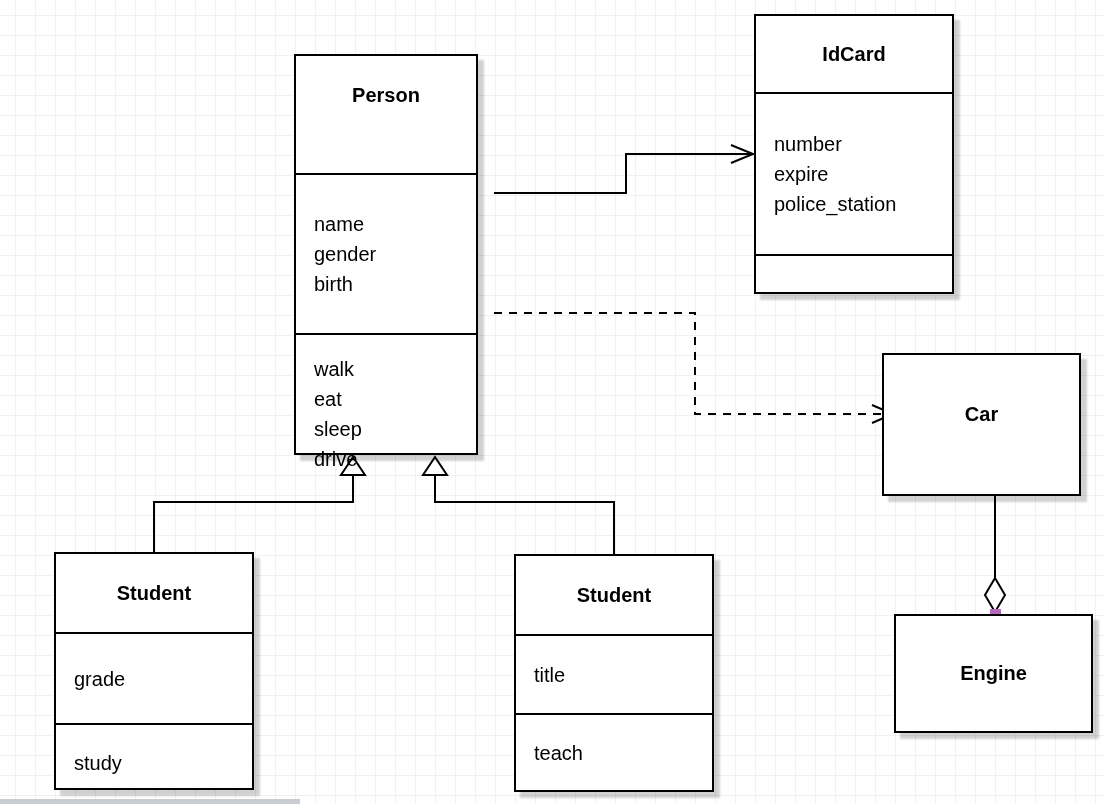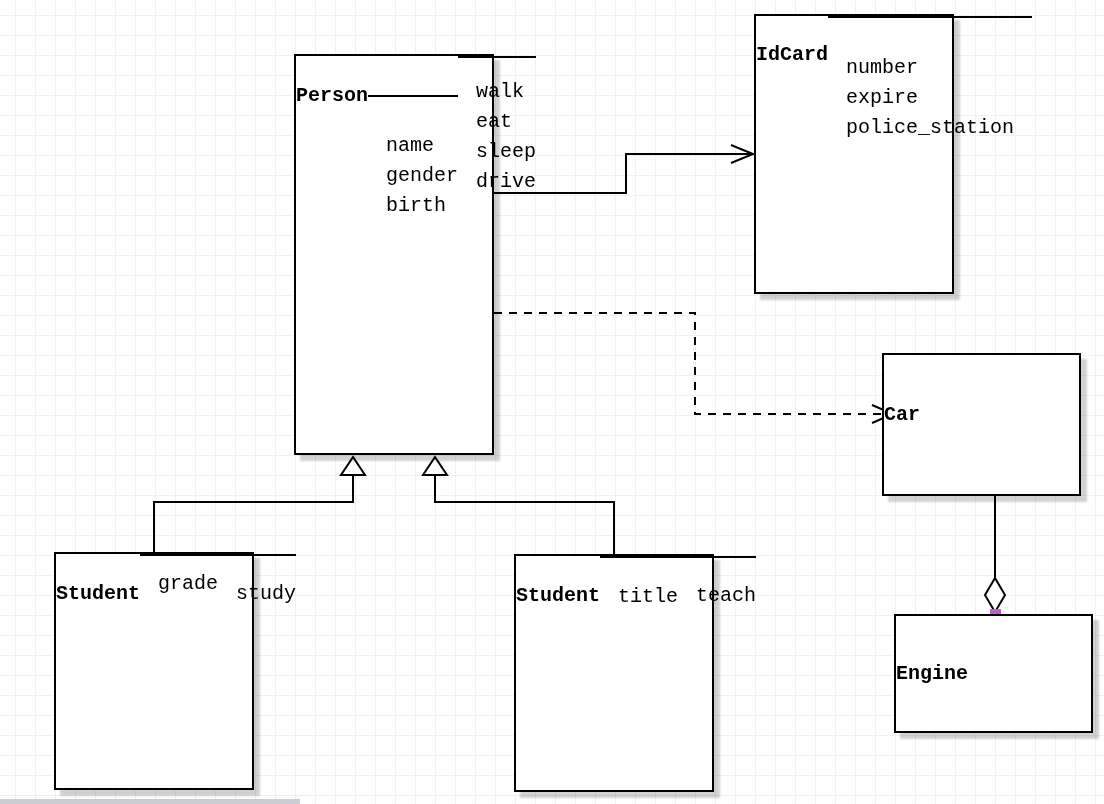--- a/index.html
+++ b/index.html
@@ -15,22 +15,21 @@
     overflow:hidden;
     font-family:"Liberation Sans", sans-serif;
   }
   .uml-class {
     position:absolute;
     background:#ffffff;
     border:2px solid #000000;
     box-sizing:border-box;
     box-shadow:6px 6px 2px rgba(0,0,0,0.18);
     display:flex;
-    flex-direction:row;
-    font-family:Liberation Mono, monospace;
+    flex-direction:column;
   }
   .uml-title {
     display:flex; align-items:center; justify-content:center;
     font-weight:bold; font-size:20px; color:#000;
     flex:0 0 auto;
   }
   .uml-sec {
     border-top:2px solid #000000;
     box-sizing:border-box;
     display:flex; flex-direction:column; justify-content:center;
@@ -78,21 +77,21 @@
     </g>
 
     <g class="edge" fill="none" stroke="#000" stroke-width="2">
       <path d="M 995 477 L 995 579"></path>
       <polygon points="995,578 1005,595 995,612 985,595" fill="#ffffff"></polygon>
       <rect x="990" y="471" width="11" height="11" stroke="none" fill="#b566bd"></rect>
       <rect x="990" y="609" width="11" height="11" stroke="none" fill="#b566bd"></rect>
     </g>
   </svg>
 
-  <div class="uml-class" style="left:294px; top:54px; width:200px; height:401px;">
+  <div class="uml-class" style="left:294px; top:54px; width:184px; height:401px;">
     <div class="uml-title" style="height:78px;">Person</div>
     <div class="uml-sec" style="height:160px;margin-top:39px;">
       <div>name</div>
       <div>gender</div>
       <div>birth</div>
     </div>
     <div class="uml-sec" style="height:159px;">
       <div>walk</div>
       <div>eat</div>
       <div>sleep</div>
@@ -113,21 +112,21 @@
   <div class="uml-class" style="left:882px; top:353px; width:199px; height:143px;">
     <div class="uml-title" style="height:118px;">Car</div>
   </div>
 
   <div class="uml-class" style="left:894px; top:614px; width:199px; height:119px;">
     <div class="uml-title" style="height:115px;">Engine</div>
   </div>
 
   <div class="uml-class" style="left:54px; top:552px; width:200px; height:238px;">
     <div class="uml-title" style="height:78px;">Student</div>
-    <div class="uml-sec" style="height:57px;">
+    <div class="uml-sec" style="height:91px;">
       <div>grade</div>
     </div>
     <div class="uml-sec" style="height:77px;">
       <div>study</div>
     </div>
   </div>
 
   <div class="uml-class" style="left:514px; top:554px; width:200px; height:238px;">
     <div class="uml-title" style="height:78px;">Student</div>
     <div class="uml-sec" style="height:79px;">

